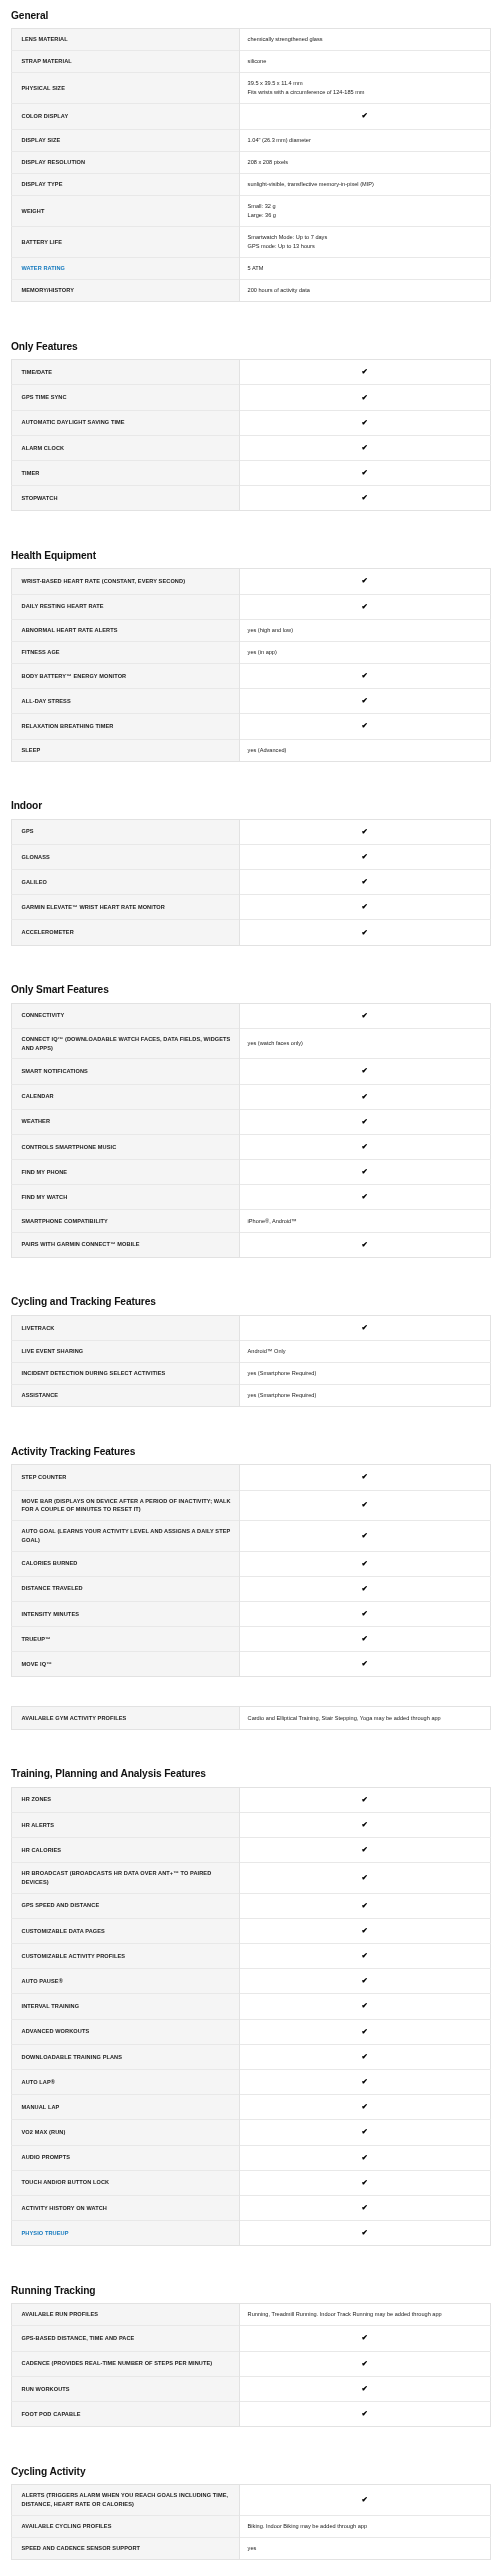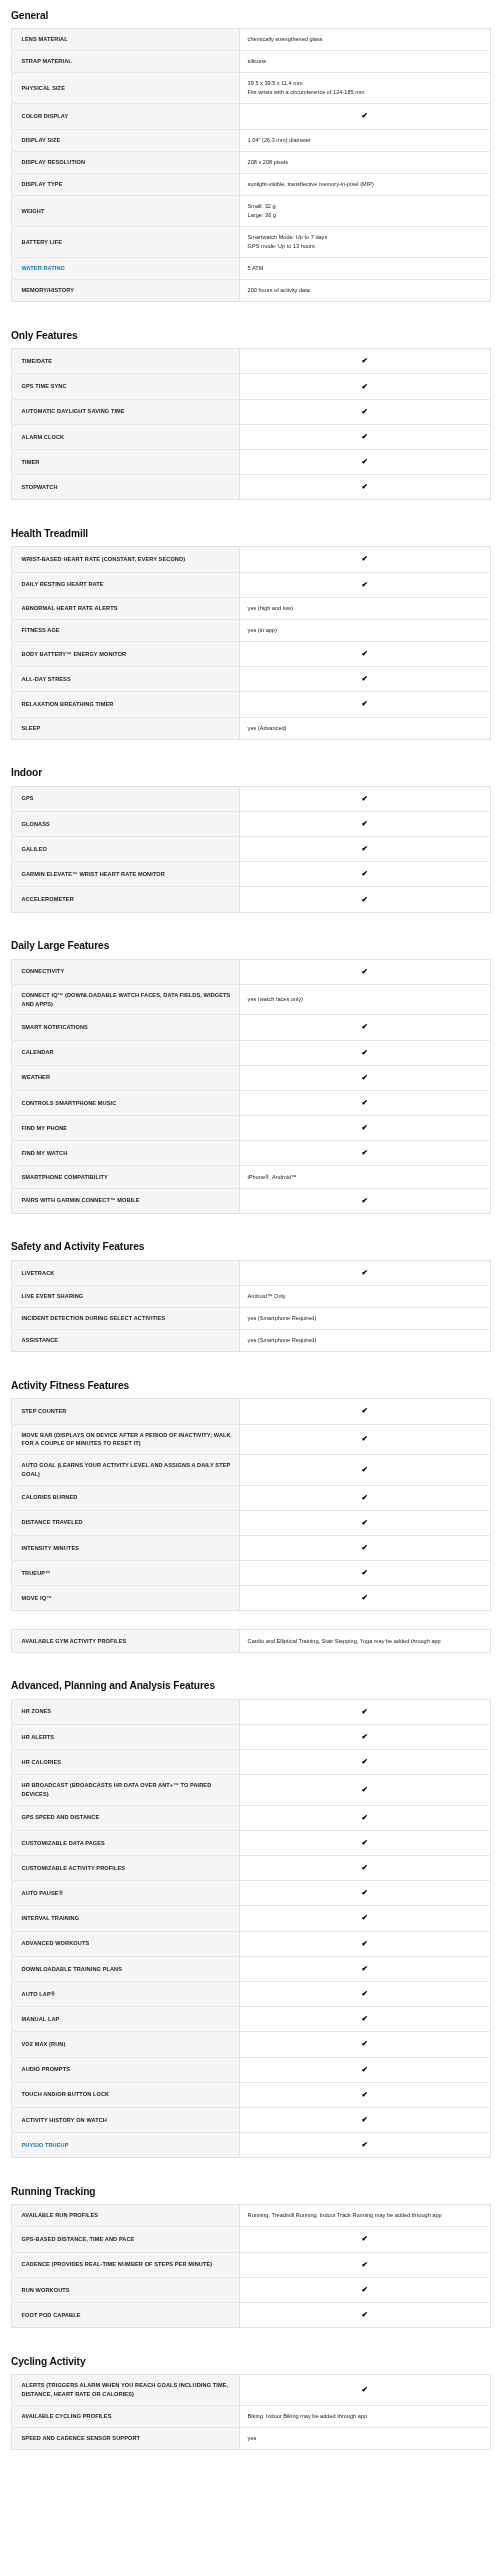--- a/index.html
+++ b/index.html
@@ -4,21 +4,21 @@
 <style>
   * { box-sizing: border-box; margin: 0; padding: 0; }
   html, body {
     width: 502px;
     background: #ffffff;
     font-family: "Liberation Sans", sans-serif;
     color: #000000;
   }
   body { padding: 0 11px 12.2px 11px; }
 
-  .section { margin-bottom: 3px; }
+  .section { margin-bottom: 14px; }
 
   .section-title {
     font-size: 10.2px;
     font-weight: 700;
     letter-spacing: -0.1px;
     color: #111111;
     padding: 9.5px 0 7.5px 0;
   }
 
   table.spec {
@@ -169,21 +169,21 @@
           </tr>
           <tr>
             <td class="label">STOPWATCH</td>
             <td class="value check"><span class="ck">✔</span></td>
           </tr>
         </tbody>
       </table>
     </div>
     <div class="gap"></div>
     <div class="section">
-      <div class="section-title">Health Treadmill</div>
+      <div class="section-title">Health Equipment</div>
       <table class="spec">
         <tbody>
           <tr>
             <td class="label">WRIST-BASED HEART RATE (CONSTANT, EVERY SECOND)</td>
             <td class="value check"><span class="ck">✔</span></td>
           </tr>
           <tr>
             <td class="label">DAILY RESTING HEART RATE</td>
             <td class="value check"><span class="ck">✔</span></td>
           </tr>
@@ -243,21 +243,21 @@
           </tr>
           <tr>
             <td class="label">ACCELEROMETER</td>
             <td class="value check"><span class="ck">✔</span></td>
           </tr>
         </tbody>
       </table>
     </div>
     <div class="gap"></div>
     <div class="section">
-      <div class="section-title">Daily Large Features</div>
+      <div class="section-title">Only Smart Features</div>
       <table class="spec">
         <tbody>
           <tr>
             <td class="label">CONNECTIVITY</td>
             <td class="value check"><span class="ck">✔</span></td>
           </tr>
           <tr>
             <td class="label">CONNECT IQ™ (DOWNLOADABLE WATCH FACES, DATA FIELDS, WIDGETS AND APPS)</td>
             <td class="value">
               <span class="vline">yes (watch faces only)</span>
@@ -295,21 +295,21 @@
           </tr>
           <tr>
             <td class="label">PAIRS WITH GARMIN CONNECT™ MOBILE</td>
             <td class="value check"><span class="ck">✔</span></td>
           </tr>
         </tbody>
       </table>
     </div>
     <div class="gap"></div>
     <div class="section">
-      <div class="section-title">Safety and Activity Features</div>
+      <div class="section-title">Cycling and Tracking Features</div>
       <table class="spec">
         <tbody>
           <tr>
             <td class="label">LIVETRACK</td>
             <td class="value check"><span class="ck">✔</span></td>
           </tr>
           <tr>
             <td class="label">LIVE EVENT SHARING</td>
             <td class="value">
               <span class="vline">Android™ Only</span>
@@ -325,21 +325,21 @@
             <td class="label">ASSISTANCE</td>
             <td class="value">
               <span class="vline">yes (Smartphone Required)</span>
             </td>
           </tr>
         </tbody>
       </table>
     </div>
     <div class="gap"></div>
     <div class="section">
-      <div class="section-title">Activity Fitness Features</div>
+      <div class="section-title">Activity Tracking Features</div>
       <table class="spec">
         <tbody>
           <tr>
             <td class="label">STEP COUNTER</td>
             <td class="value check"><span class="ck">✔</span></td>
           </tr>
           <tr>
             <td class="label">MOVE BAR (DISPLAYS ON DEVICE AFTER A PERIOD OF INACTIVITY; WALK FOR A COUPLE OF MINUTES TO RESET IT)</td>
             <td class="value check"><span class="ck">✔</span></td>
           </tr>
@@ -378,21 +378,21 @@
             <td class="label">AVAILABLE GYM ACTIVITY PROFILES</td>
             <td class="value">
               <span class="vline">Cardio and Elliptical Training, Stair Stepping, Yoga may be added through app</span>
             </td>
           </tr>
         </tbody>
       </table>
     </div>
     <div class="gap"></div>
     <div class="section">
-      <div class="section-title">Advanced, Planning and Analysis Features</div>
+      <div class="section-title">Training, Planning and Analysis Features</div>
       <table class="spec">
         <tbody>
           <tr>
             <td class="label">HR ZONES</td>
             <td class="value check"><span class="ck">✔</span></td>
           </tr>
           <tr>
             <td class="label">HR ALERTS</td>
             <td class="value check"><span class="ck">✔</span></td>
           </tr>

